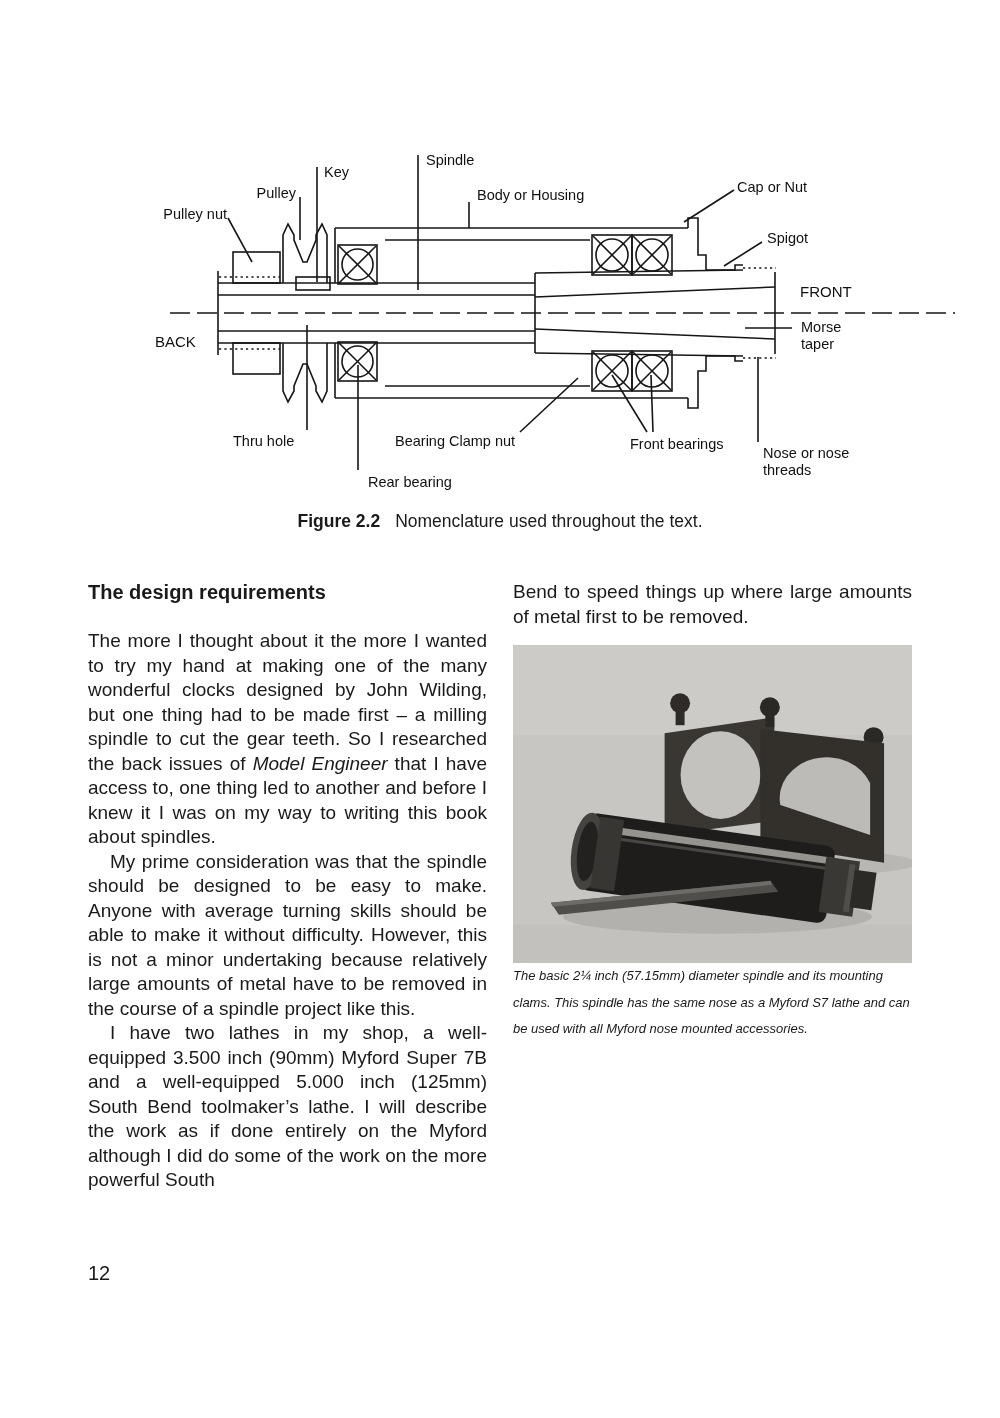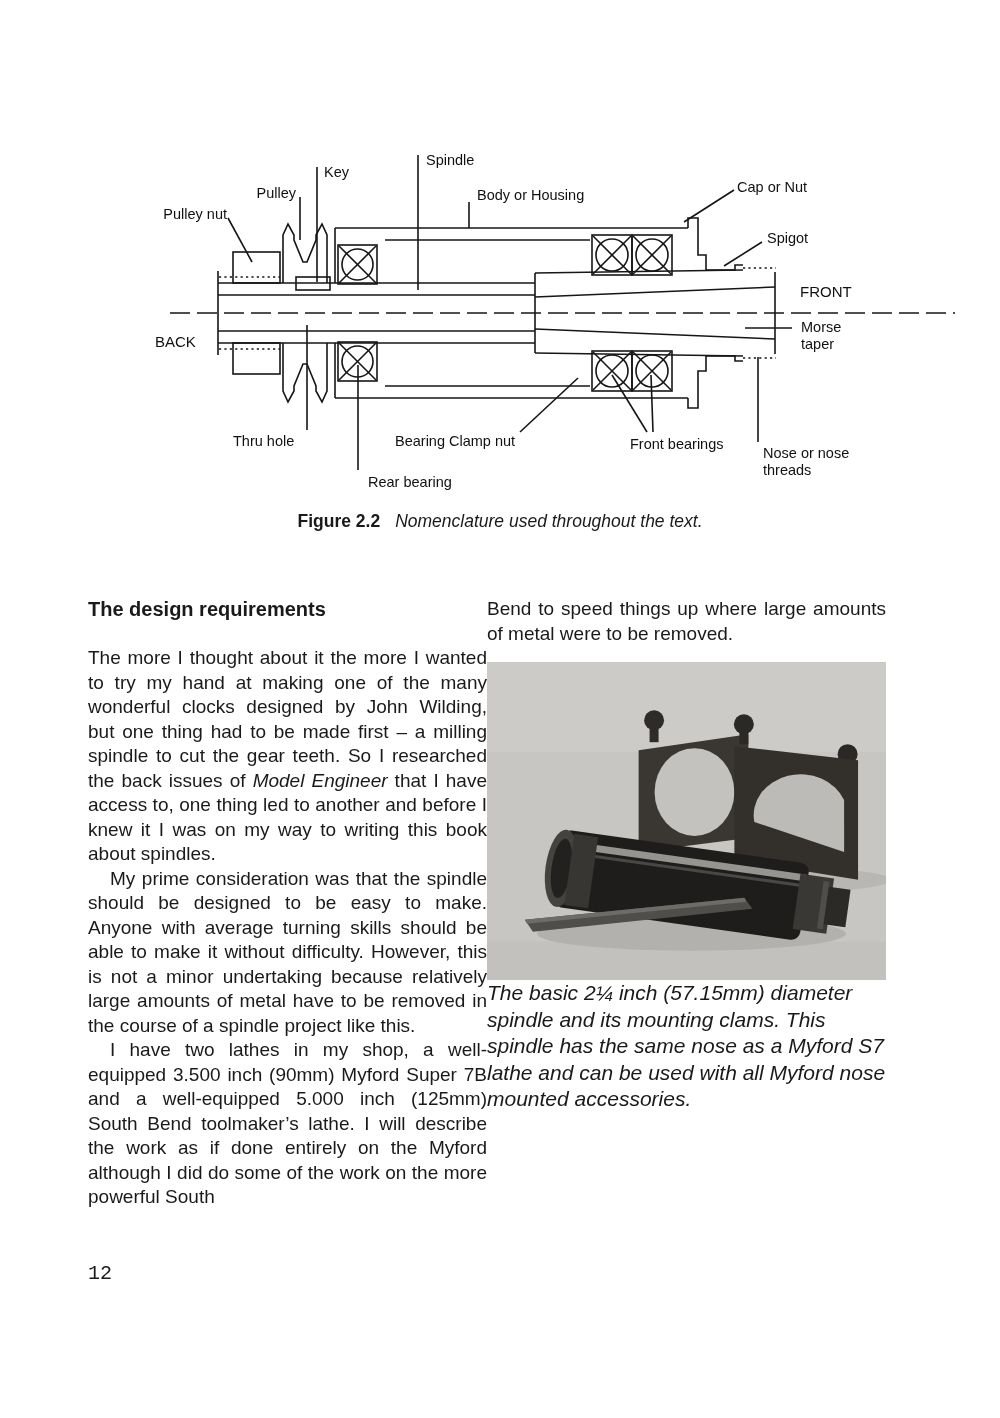--- a/index.html
+++ b/index.html
@@ -19,34 +19,34 @@
     stroke:#161616;fill:none;stroke-width:1.6;
   }
   .diagram text{font-family:"Liberation Sans",sans-serif;font-size:14.5px;fill:#111;stroke:none;}
   .diagram text.caps{font-size:15px;}
   .comb{stroke:#161616;stroke-width:12;fill:none;}
   .combn{stroke:#161616;stroke-width:9;fill:none;}
   .bearing-ball{fill:#ffffff;stroke:#161616;stroke-width:1.6;}
   
   .fig-caption{position:absolute;left:0;top:511px;width:1000px;text-align:center;font-size:17.5px;}
   .fig-caption .lbl{font-weight:bold;}
-  .fig-caption .txt{font-style:italic;margin-left:15px;}
-  
-  .columns{position:absolute;left:88px;top:597px;width:824px;display:flex;}
+  .fig-caption .txt{margin-left:15px;}
+  
+  .columns{position:absolute;left:88px;top:580px;width:824px;display:flex;gap:26px;}
   .col{width:399px;font-size:19px;line-height:24.5px;text-align:justify;}
   .col h2{font-size:20px;line-height:24px;margin:0 0 25px 0;text-align:left;}
   .col p{margin:0;}
   .col p.indent{text-indent:22px;}
   .ital{font-style:italic;}
   
   .photo{width:399px;height:318px;margin-top:16px;background:#c7c6c2;}
   .photo svg{width:100%;height:100%;display:block;}
-  .photo-caption{margin-top:15px;font-size:21px;line-height:26.5px;font-style:italic;text-align:left;}
-  
-  .page-number{position:absolute;left:88px;top:1262px;font-size:20px;font-family:Liberation Mono, monospace;}
+  .photo-caption{margin-top:15px;font-size:13px;line-height:26.5px;font-style:italic;text-align:left;}
+  
+  .page-number{position:absolute;left:88px;top:1262px;font-size:20px;}
 </style>
 </head>
 <body>
 
 <div class="page">
 
   <div class="diagram">
     <svg viewBox="0 0 880 380">
 
       <line x1="70" y1="173" x2="855" y2="173" stroke-dasharray="20 7"></line>
@@ -177,21 +177,21 @@
   <div class="columns">
 
     <div class="col">
       <h2>The design requirements</h2>
       <p><span>The more I thought about it the more I wanted to try my hand at making one of the many wonderful clocks designed by John Wilding, but one thing had to be made first – a milling spindle to cut the gear teeth. So I researched the back issues of </span><span class="ital">Model Engineer</span><span> that I have access to, one thing led to another and before I knew it I was on my way to writing this book about spindles.</span></p>
       <p class="indent">My prime consideration was that the spindle should be designed to be easy to make. Anyone with average turning skills should be able to make it without difficulty. However, this is not a minor undertaking because relatively large amounts of metal have to be removed in the course of a spindle project like this.</p>
       <p class="indent">I have two lathes in my shop, a well-equipped 3.500 inch (90mm) Myford Super 7B and a well-equipped 5.000 inch (125mm) South Bend toolmaker’s lathe. I will describe the work as if done entirely on the Myford although I did do some of the work on the more powerful South</p>
     </div>
 
     <div class="col">
-      <p>Bend to speed things up where large amounts of metal were to be removed.</p>
+      <p>Bend to speed things up where large amounts of metal first to be removed.</p>
 
       <div class="photo">
         <svg viewBox="0 0 400 318">
           <rect width="400" height="318" fill="#c7c6c2"></rect>
           <rect width="400" height="90" fill="#cccbc7"></rect>
           <rect y="280" width="400" height="38" fill="#c2c1bd"></rect>
 
           <ellipse cx="205" cy="272" rx="155" ry="17" fill="#b2b1ad"></ellipse>
           <ellipse cx="290" cy="218" rx="115" ry="13" fill="#b8b7b3"></ellipse>
 

